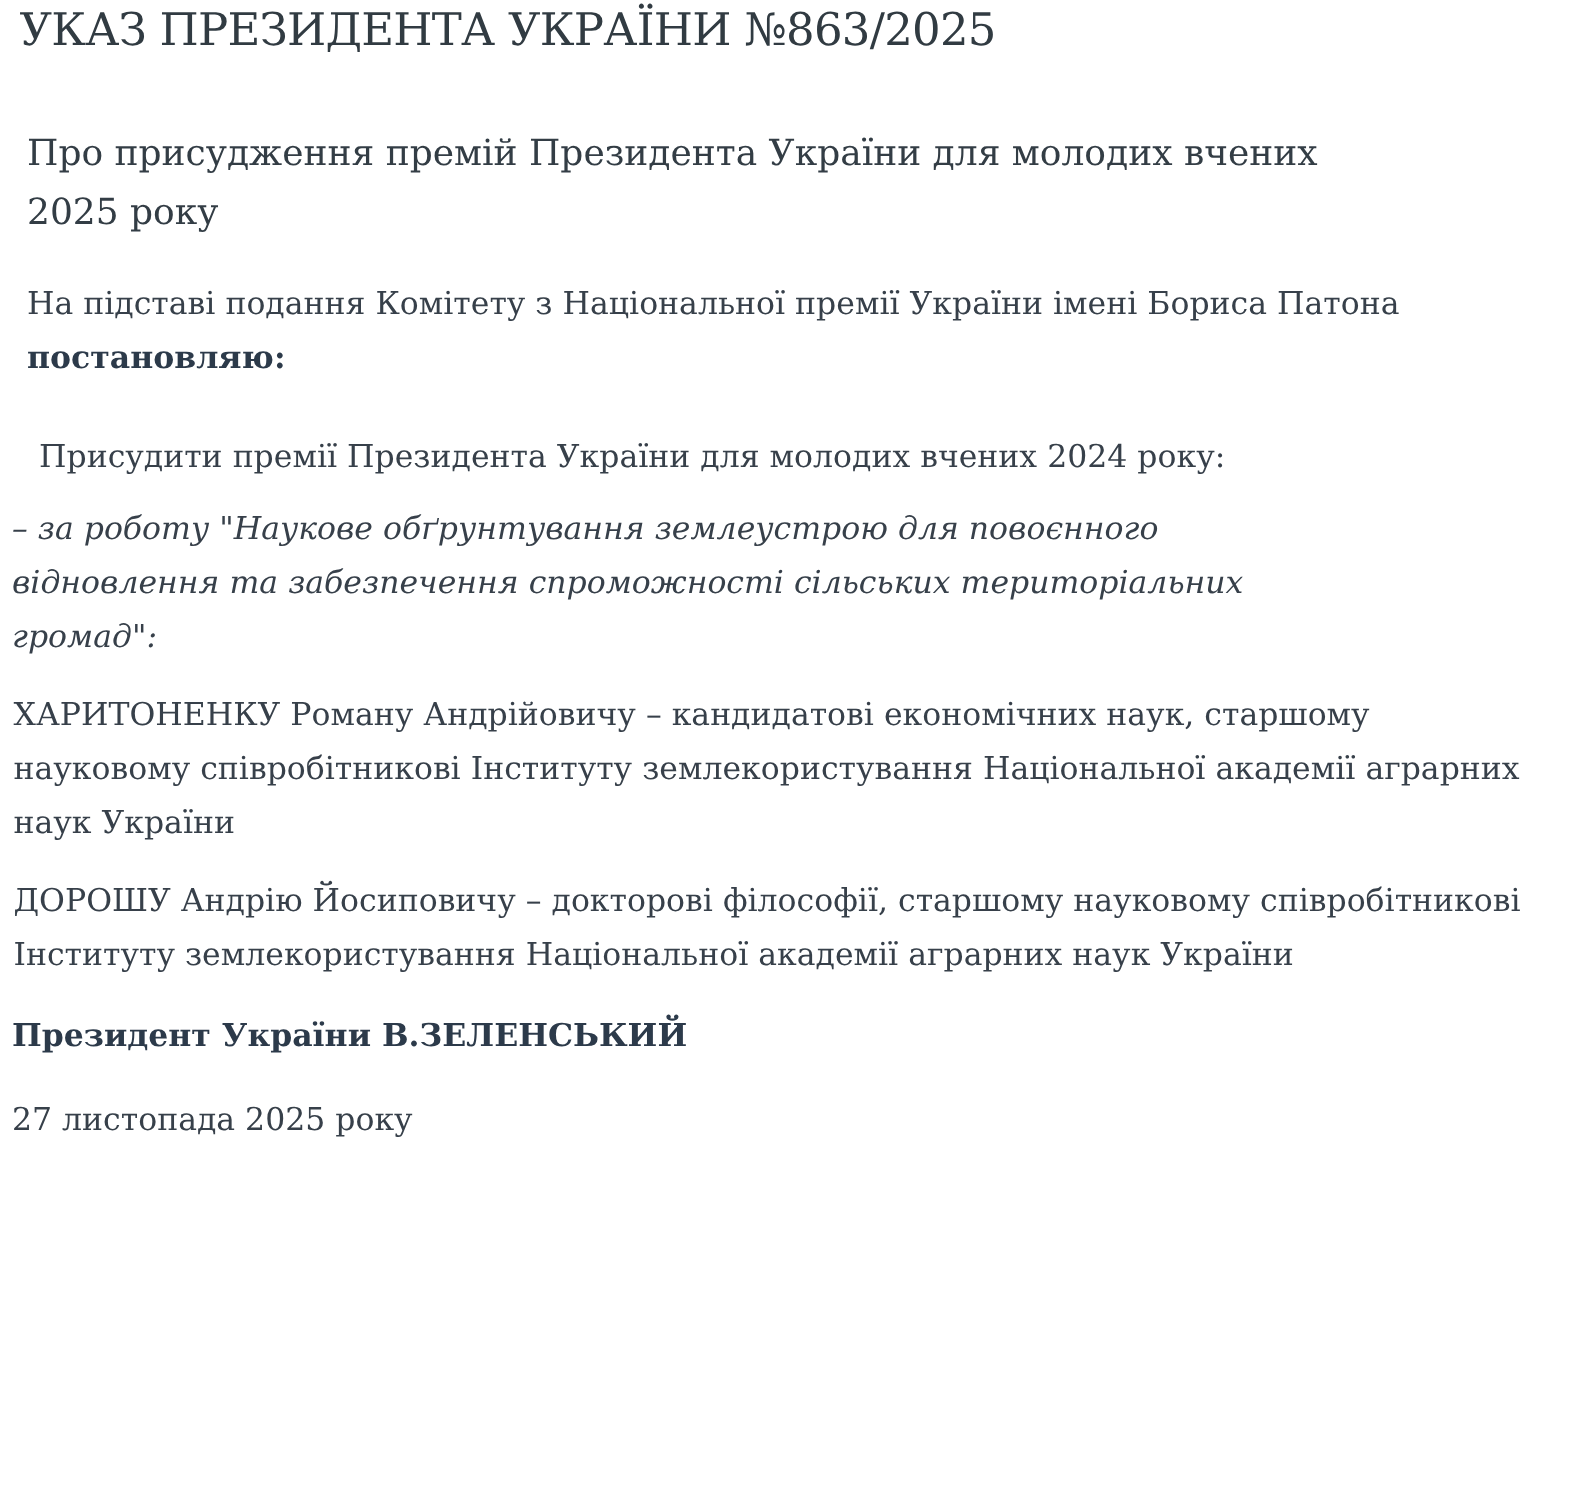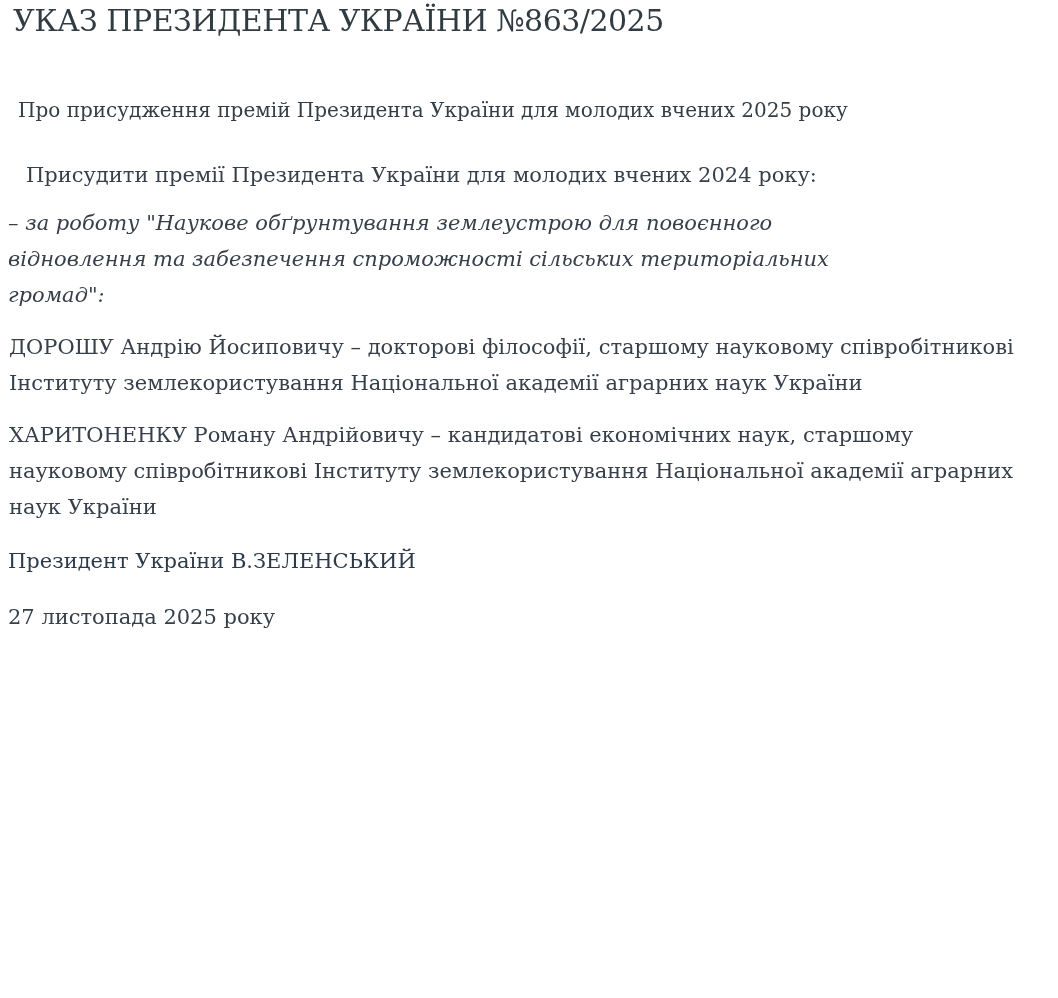--- a/index.html
+++ b/index.html
@@ -21,22 +21,22 @@
   h1.decree-title {
     margin: 0 0 0 5px;
     font-size: 30px;
     line-height: 1.15;
     font-weight: normal;
     color: #313b42;
     letter-spacing: -0.5px;
     white-space: nowrap;
   }
   h2.decree-subtitle {
-    margin: 55px 0 0 10px;
-    font-size: 20px;
+    margin: 44px 0 0 10px;
+    font-size: 24px;
     line-height: 1.65;
     font-weight: normal;
     color: #333d45;
     max-width: 900px;
   }
   p { margin: 0; }
   .preamble {
     margin: 22px 0 0 10px;
     max-width: 1010px;
   }
@@ -51,44 +51,46 @@
     margin: 12px 0 0 0;
     font-style: italic;
     max-width: 845px;
   }
   .laureate {
     margin: 16px 0 0 1px;
     max-width: 1005px;
   }
   .signature {
     margin: 18px 0 0 0;
-    font-weight: normal;
+    font-weight: bold;
     color: #2c3a4a;
   }
   .decree-date {
     margin: 20px 0 0 0;
   }
 </style>
 </head>
 <body>
 
 <main>
 
   <h1 class="decree-title">УКАЗ ПРЕЗИДЕНТА УКРАЇНИ №863/2025</h1>
 
   <h2 class="decree-subtitle">Про присудження премій Президента України для молодих вчених 2025 року</h2>
 
+  <p class="preamble"><span>На підставі подання Комітету з Національної премії України імені Бориса Патона</span>
+    <strong>постановляю:</strong></p>
 
   <p class="award-lead">Присудити премії Президента України для молодих вчених 2024 року:</p>
 
   <p class="work-desc">– за роботу "Наукове обґрунтування землеустрою для повоєнного відновлення та забезпечення спроможності сільських територіальних громад":</p>
 
+  <p class="laureate">ХАРИТОНЕНКУ Роману Андрійовичу – кандидатові економічних наук, старшому науковому співробітникові Інституту землекористування Національної академії аграрних наук України</p>
+
   <p class="laureate">ДОРОШУ Андрію Йосиповичу – докторові філософії, старшому науковому співробітникові Інституту землекористування Національної академії аграрних наук України</p>
-
-  <p class="laureate">ХАРИТОНЕНКУ Роману Андрійовичу – кандидатові економічних наук, старшому науковому співробітникові Інституту землекористування Національної академії аграрних наук України</p>
 
 
 
   <p class="signature">Президент України В.ЗЕЛЕНСЬКИЙ</p>
 
   <p class="decree-date">27 листопада 2025 року</p>
 
 </main>
 
 </body></html>

